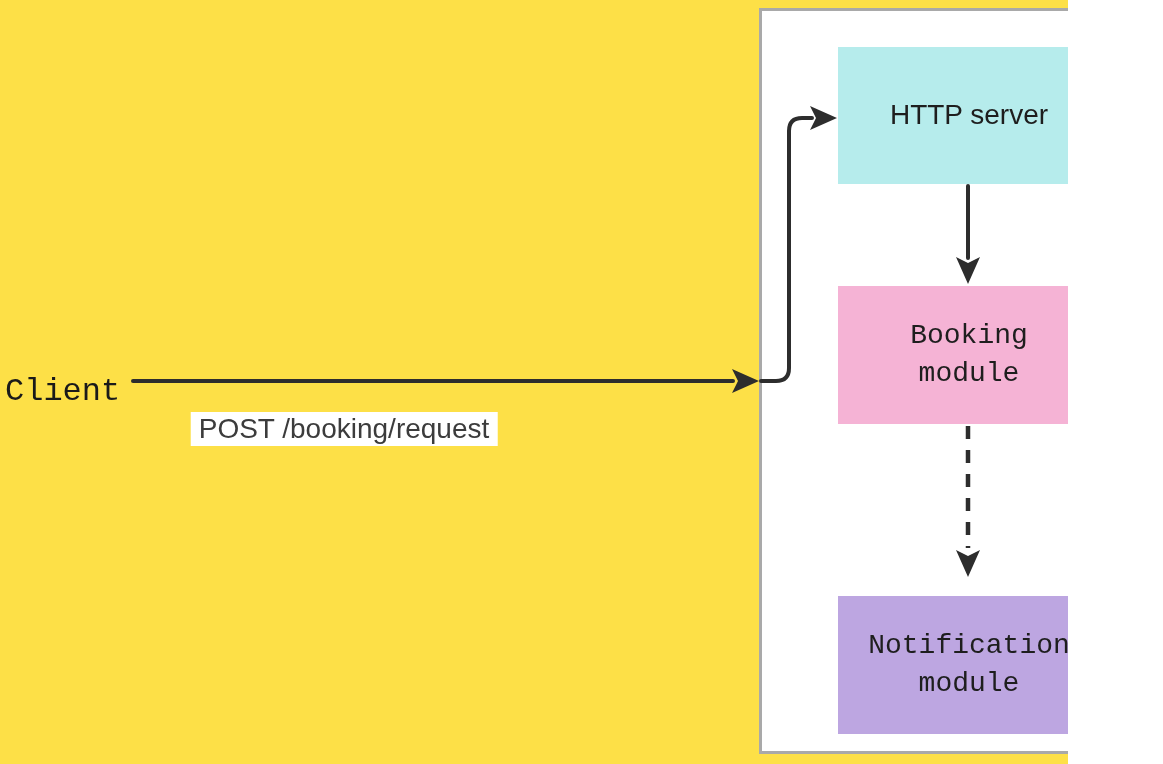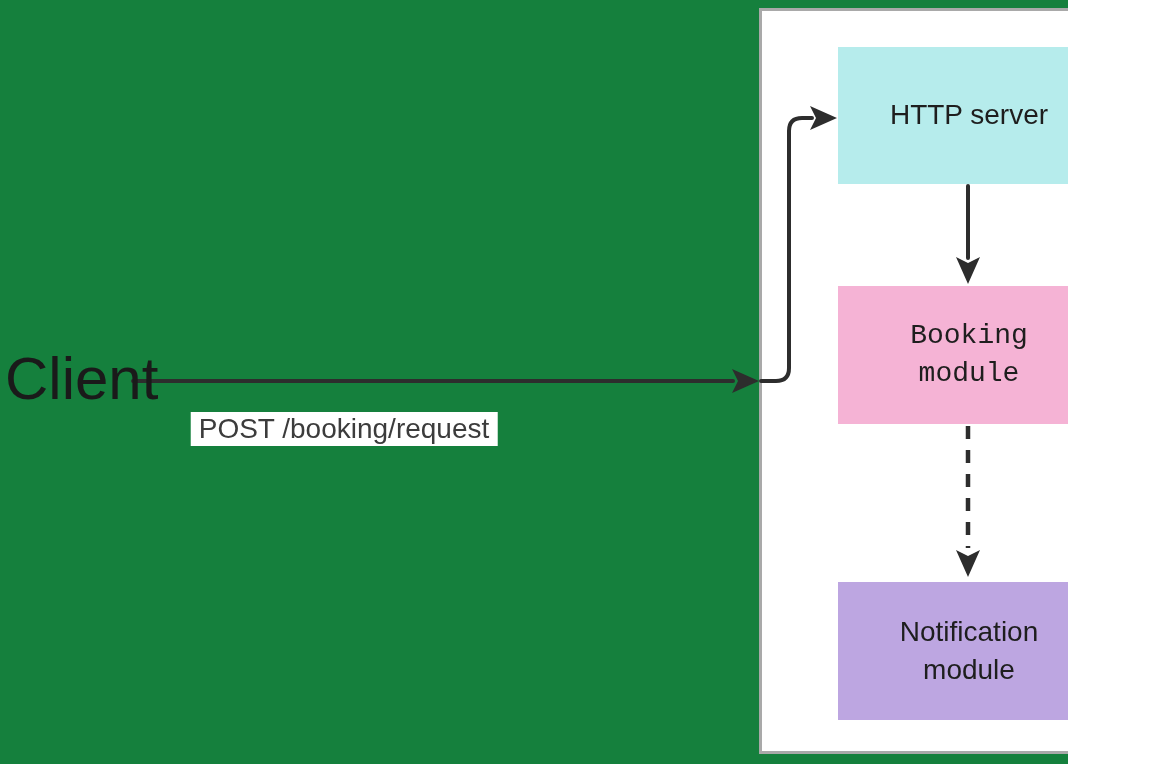--- a/index.html
+++ b/index.html
@@ -5,21 +5,21 @@
   html, body {
     margin: 0;
     padding: 0;
     background: #ffffff;
     font-family: "Liberation Sans", sans-serif;
   }
   .canvas {
     position: relative;
     width: 1068px;
     height: 764px;
-    background: #15803d;
+    background: #fde047;
     overflow: hidden;
   }
   .service-container {
     position: absolute;
     left: 759px;
     top: 8px;
     width: 395px;
     height: 746px;
     box-sizing: border-box;
     border: 3px solid #a9a9a9;
@@ -33,37 +33,38 @@
     align-items: center;
     justify-content: center;
     text-align: center;
     white-space: pre-line;
     font-size: 28px;
     line-height: 1.36;
     color: #1e1e1e;
   }
   .node-http { top: 47px; height: 137px; }
   .node-booking { top: 286px; height: 138px; font-family: Liberation Mono, monospace; }
-  .node-notification { top: 582px; height: 138px; }
+  .node-notification { top: 596px; height: 138px; font-family: Liberation Mono, monospace; }
   .arrows-layer {
     position: absolute;
     left: 0;
     top: 0;
     width: 1163px;
     height: 764px;
     pointer-events: none;
   }
   .client-label {
     position: absolute;
     left: 5px;
-    top: 381px;
+    top: 393px;
     transform: translateY(-54%);
-    font-size: 60px;
+    font-size: 32px;
     color: #1a1a1a;
     white-space: nowrap;
+    font-family: Liberation Mono, monospace;
   }
   .edge-label {
     position: absolute;
     transform: translate(-50%, -50%);
     background: #ffffff;
     padding: 1px 8px;
     font-size: 28px;
     color: #3c3c3c;
     white-space: nowrap;
   }

